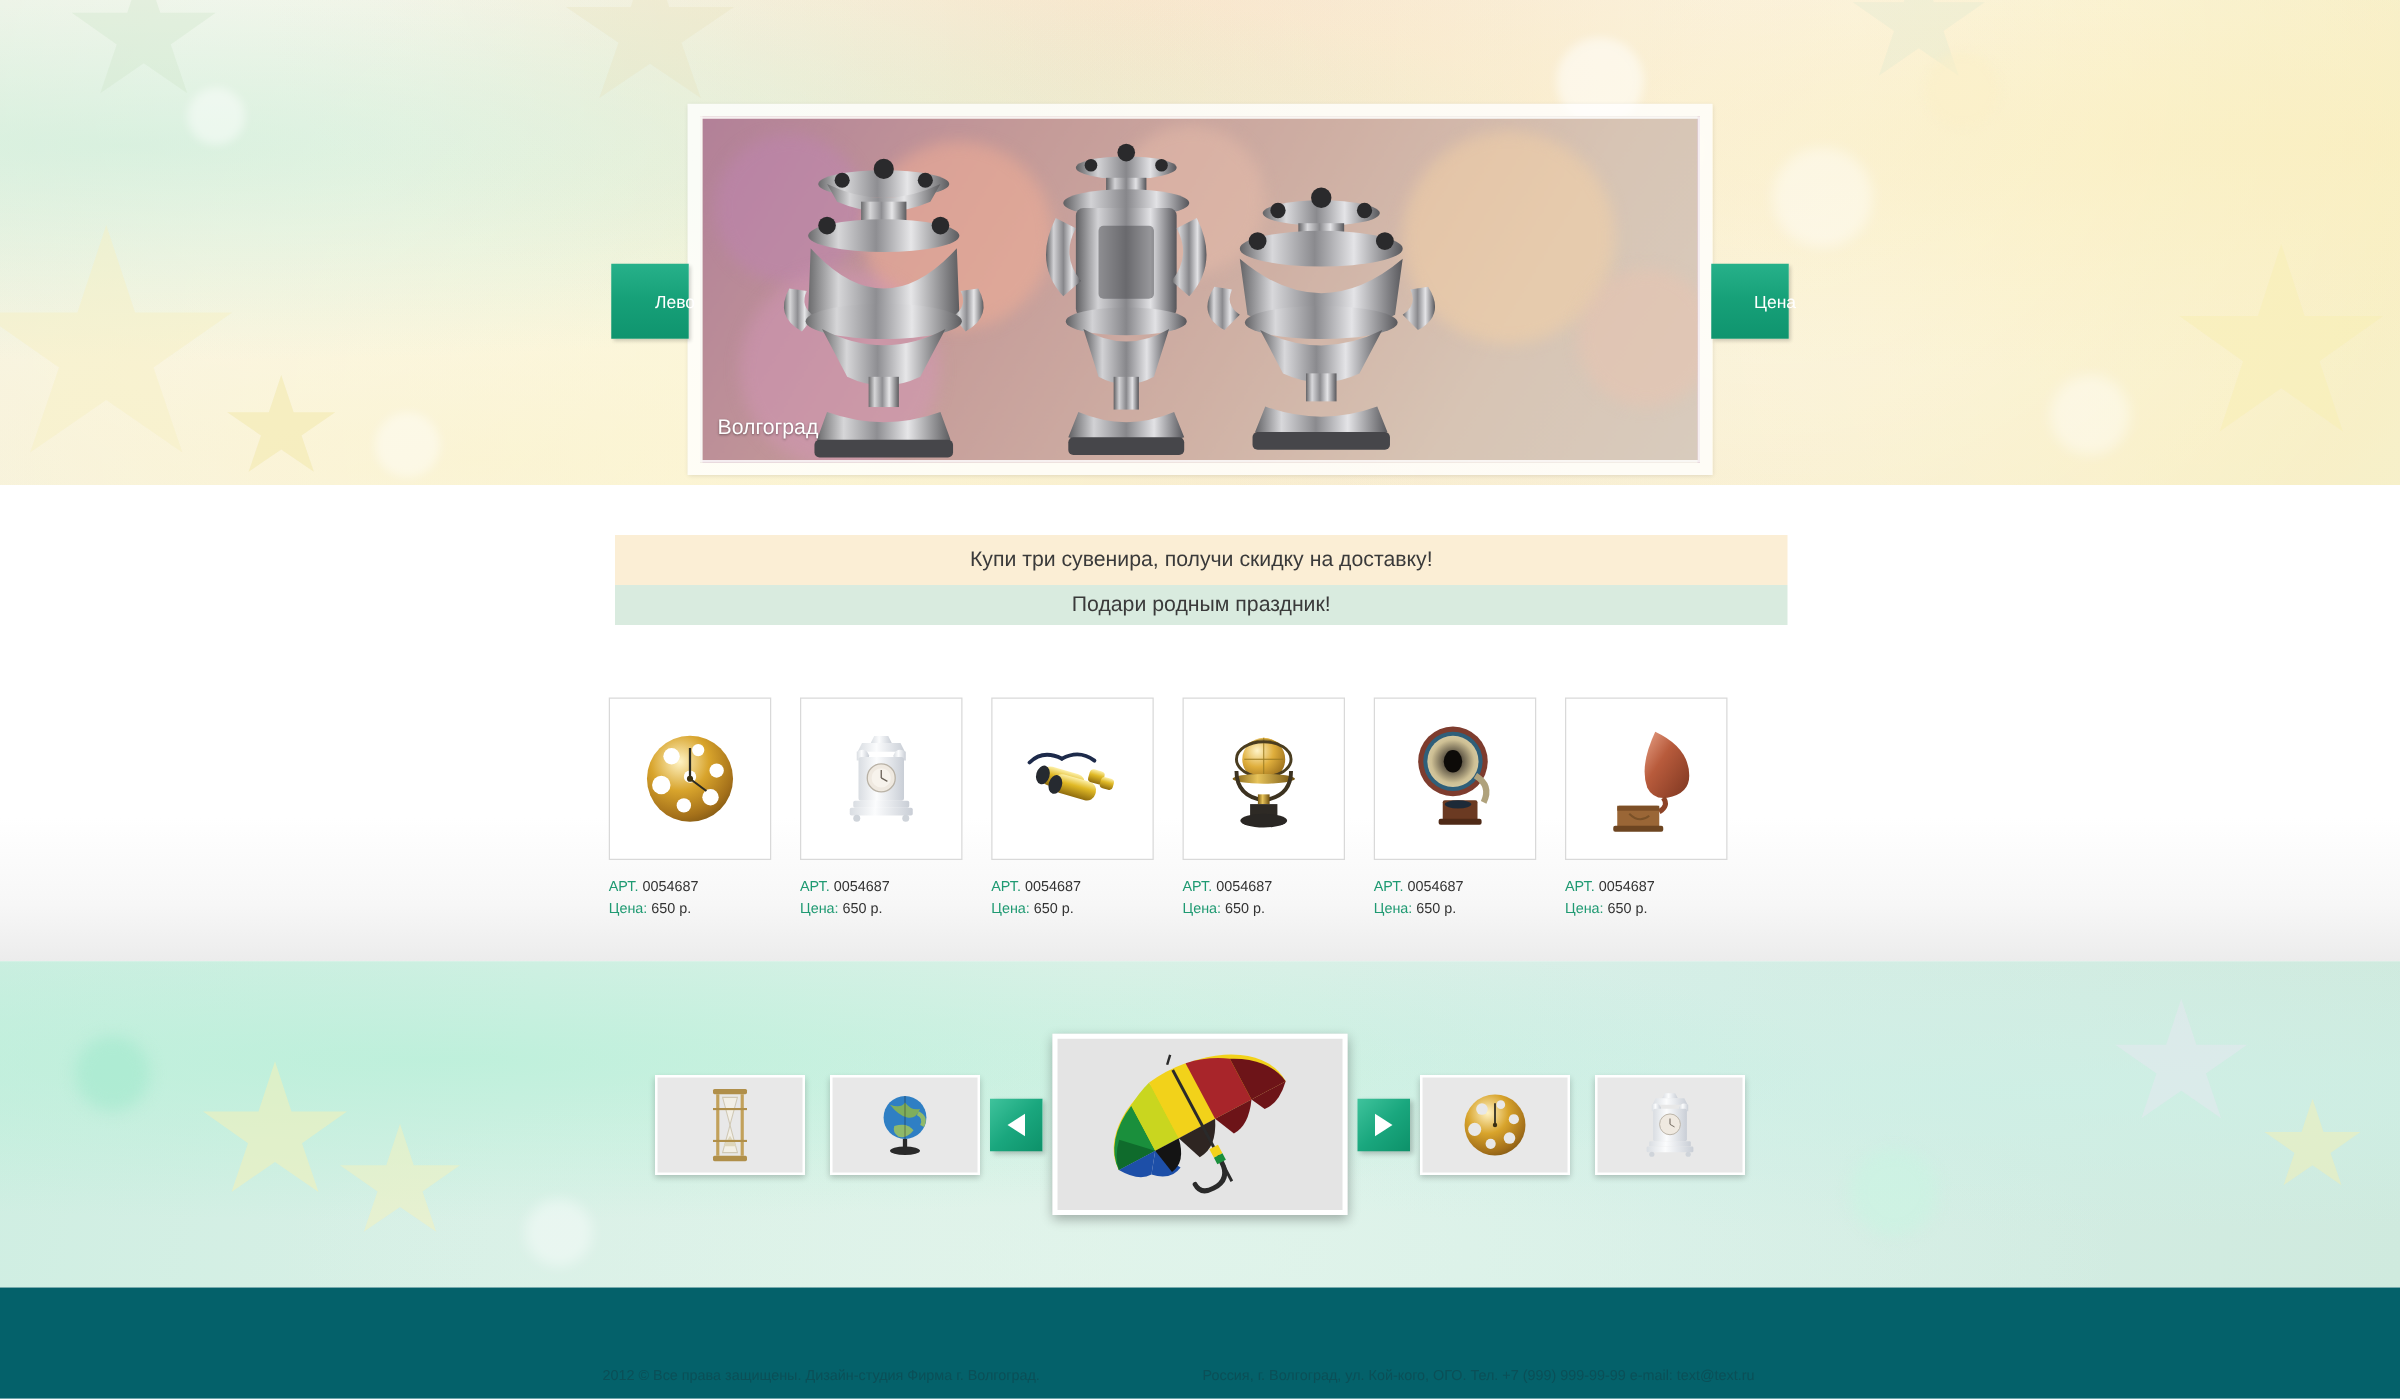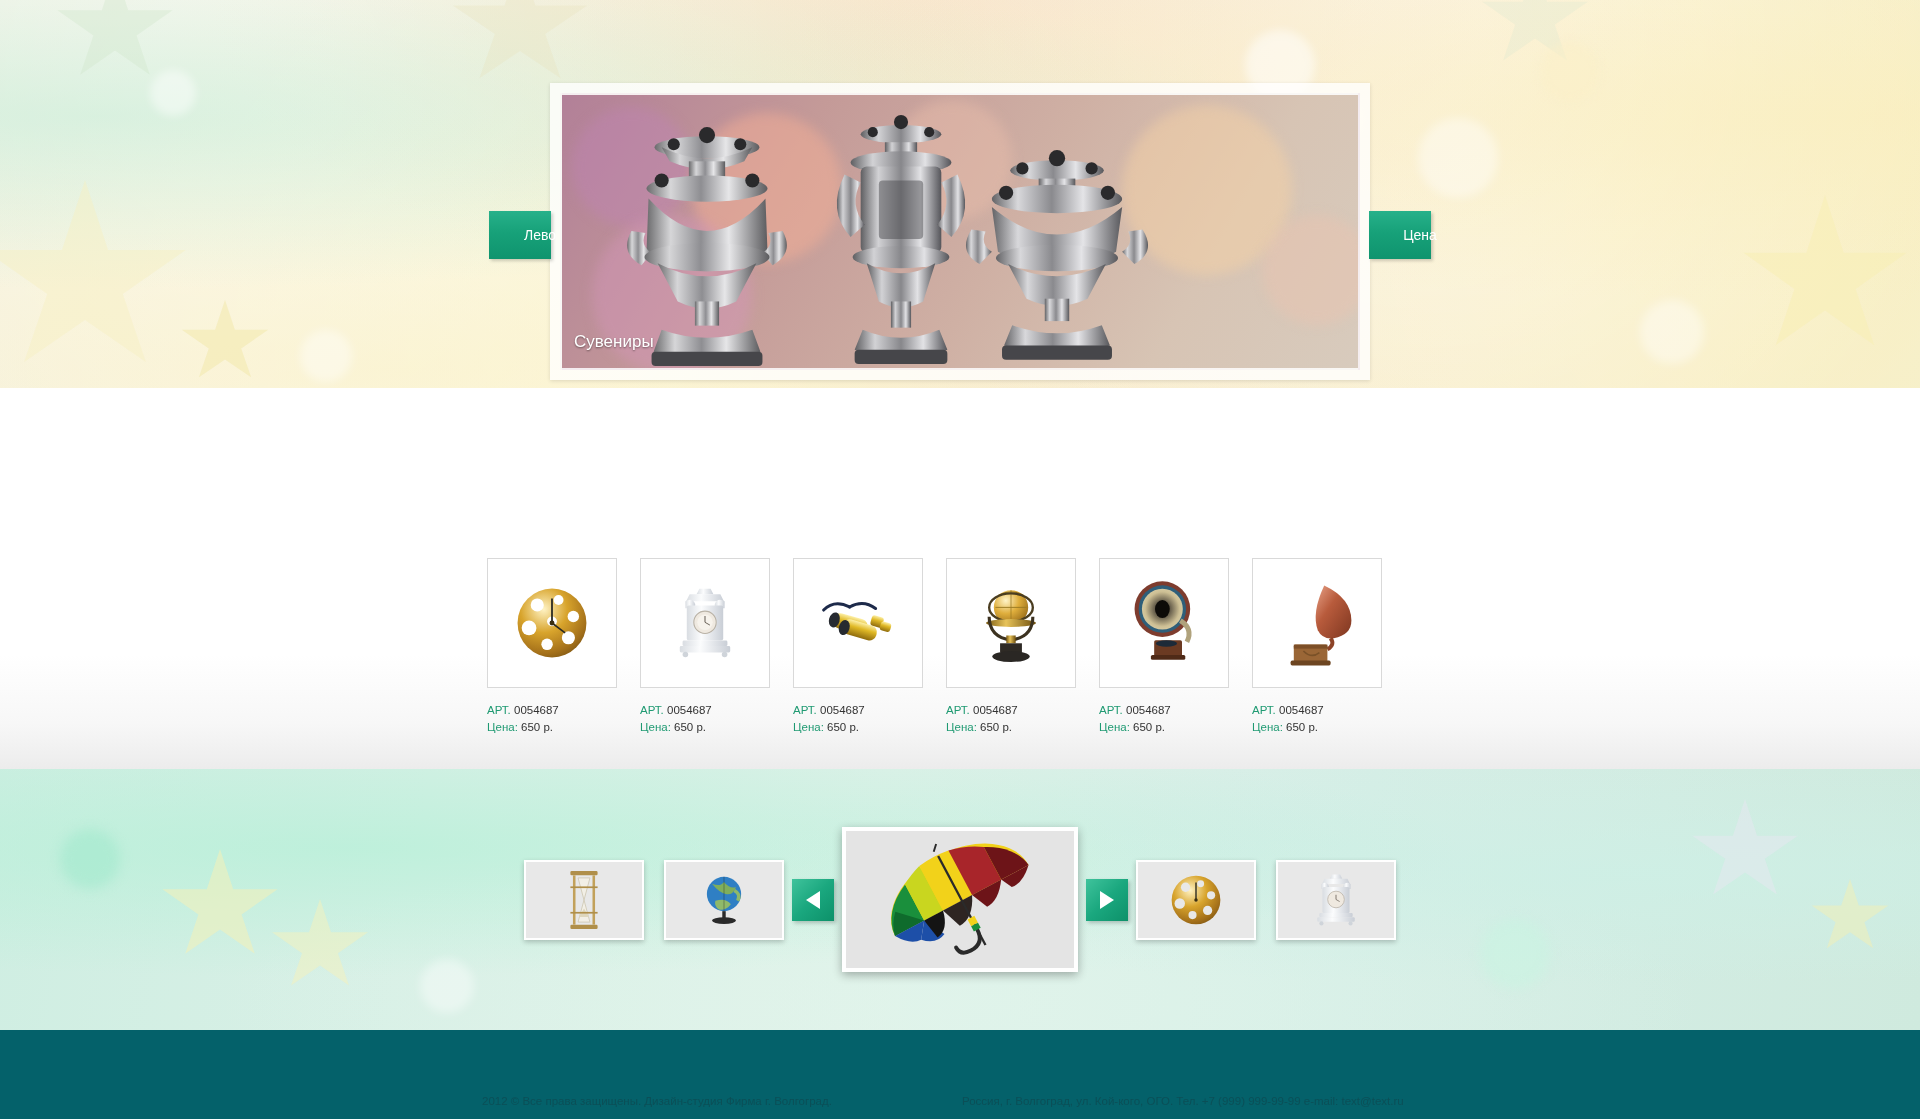--- a/index.html
+++ b/index.html
@@ -64,21 +64,21 @@
   }
   .bokeh { position:absolute; border-radius:50%; filter: blur(6px); }
   .samovar { position:absolute; bottom:-4px; }
   .hero-caption {
     position: absolute; left: 12px; bottom: 16px; z-index: 5;
     color: #ffffff; font-size: 17px;
     text-shadow: 0 1px 2px rgba(0,0,0,.45);
   }
   .nav-btn {
     position: absolute; top: 211px; z-index: 30;
-    width: 62px; height: 48px;
+    width: 62px; height: 60px;
     background: linear-gradient(180deg,#27b18a 0%, #17a179 45%, #0f946e 100%);
     color: #fff; font-size: 14px;
     display: flex; align-items: center; justify-content: center;
     box-shadow: 2px 2px 3px rgba(0,0,0,.18);
     cursor: pointer; user-select: none; padding-left: 40px;
   }
   .nav-left  { left: 489px; }
   .nav-right { right: 489px; }
 
   
@@ -266,29 +266,33 @@
         <path d="M26 60 q64 54 128 0 l-6 44 q-58 32 -116 0 Z" fill="url(#sv3)"></path>
         <path d="M6 82 q-14 22 8 34 l12 -12 q-12 -8 -6 -20 Z" fill="url(#sv3)"></path>
         <path d="M174 82 q14 22 -8 34 l-12 -12 q12 -8 6 -20 Z" fill="url(#sv3)"></path>
         <ellipse cx="90" cy="110" rx="60" ry="13" fill="url(#sv3)"></ellipse>
         <path d="M42 116 q48 24 96 0 l-18 34 q-30 14 -60 0 Z" fill="url(#sv3)"></path>
         <rect x="78" y="150" width="24" height="22" fill="url(#sv3)"></rect>
         <path d="M46 176 q44 16 88 0 l8 20 q-52 16 -104 0 Z" fill="url(#sv3)"></path>
         <rect x="36" y="196" width="108" height="14" rx="4" fill="#46464a"></rect>
       </svg>
 
-      <span class="hero-caption">Сувениры</span>
+      <span class="hero-caption">Волгоград</span>
     </div>
   </div>
 
   <div class="nav-btn nav-left">Лево</div>
   <div class="nav-btn nav-right">Цена</div>
 
   <div class="content">
 
+    <div class="promos">
+      <div class="promo promo-1">Купи три сувенира, получи скидку на доставку!</div>
+      <div class="promo promo-2">Подари родным праздник!</div>
+    </div>
 
     <div class="products">
 
       <div class="product">
         <div class="product-thumb">
           <svg viewBox="0 0 100 100" width="82" height="82">
             <defs>
               <radialGradient id="gd1" cx=".38" cy=".3" r=".85">
                 <stop offset="0" stop-color="#fff3c4"></stop>
                   <stop offset=".4" stop-color="#d8a42c"></stop>

